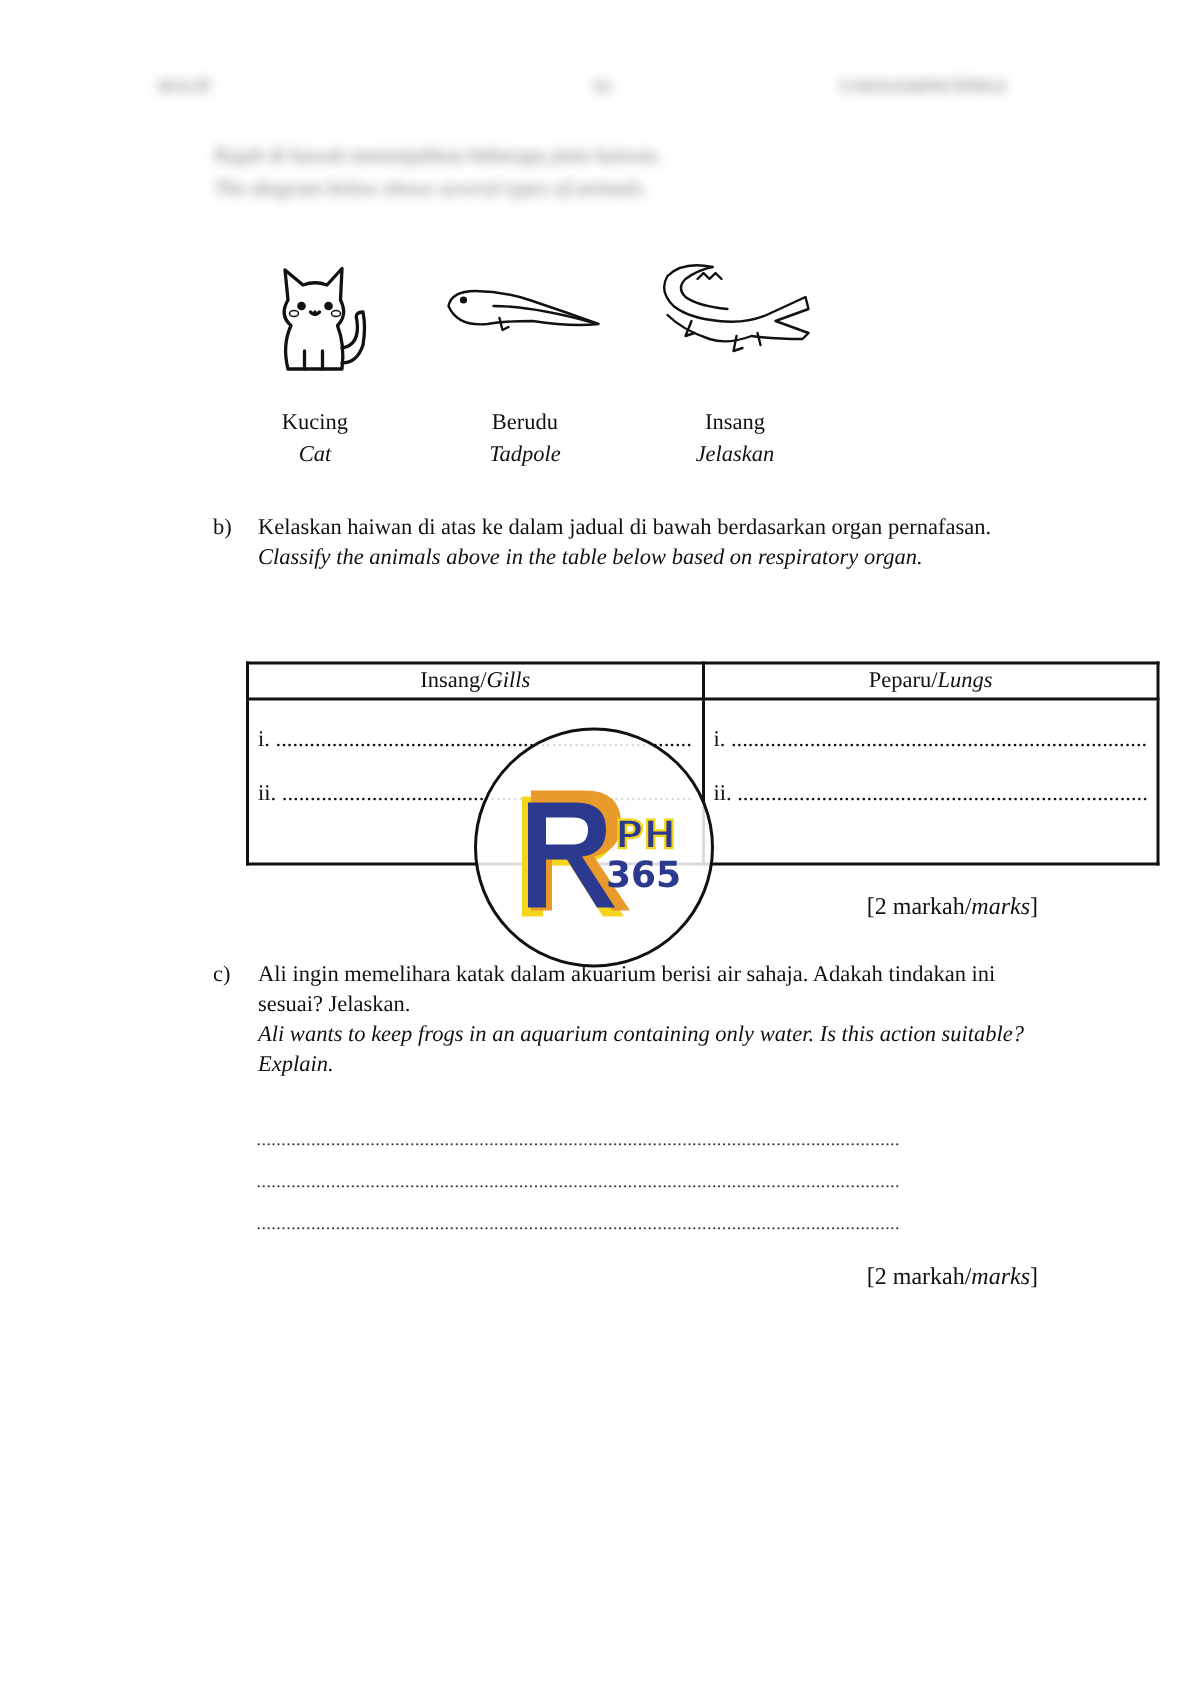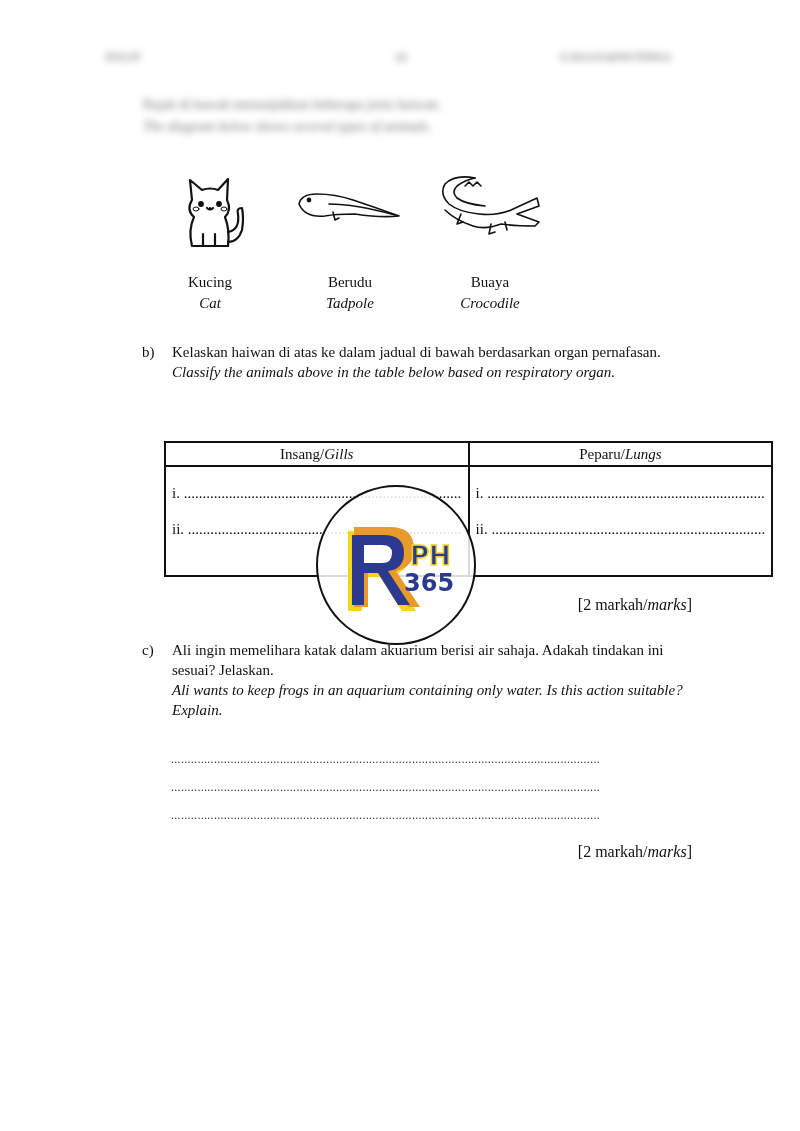--- a/index.html
+++ b/index.html
@@ -78,22 +78,22 @@
     <div class="ms">Berudu</div>
     <div class="en">Tadpole</div>
   </div>
   <div class="animal">
     <svg viewBox="0 0 110 80" style="width:110px" fill="none" stroke="#111" stroke-width="1.6" stroke-linecap="round" stroke-linejoin="round">
       <path d="M40 8 Q20 4 10 14 Q4 24 14 34 Q24 42 44 44 Q62 46 76 40 L102 28 L104 36 L82 44 L104 52 L100 56 Q80 56 66 54 Q50 60 38 56 Q20 50 10 40"></path>
       <path d="M40 8 Q30 10 22 16 Q16 22 22 28 Q30 34 50 36"></path>
       <path d="M26 44 L22 54 L28 52 M56 54 L54 64 L60 62 M70 52 L72 60"></path>
       <path d="M30 16 L34 12 L38 16 L42 12 L46 16"></path>
     </svg>
-    <div class="ms">Buaya</div>
-    <div class="en">Crocodile</div>
+    <div class="ms">Insang</div>
+    <div class="en">Jelaskan</div>
   </div>
 </div>
 
 <div class="q qb">
   <span class="lbl">b)</span>
   <div class="body">
     <div>Kelaskan haiwan di atas ke dalam jadual di bawah berdasarkan organ pernafasan.</div>
     <div class="it">Classify the animals above in the table below based on respiratory organ.</div>
   </div>
 </div>

